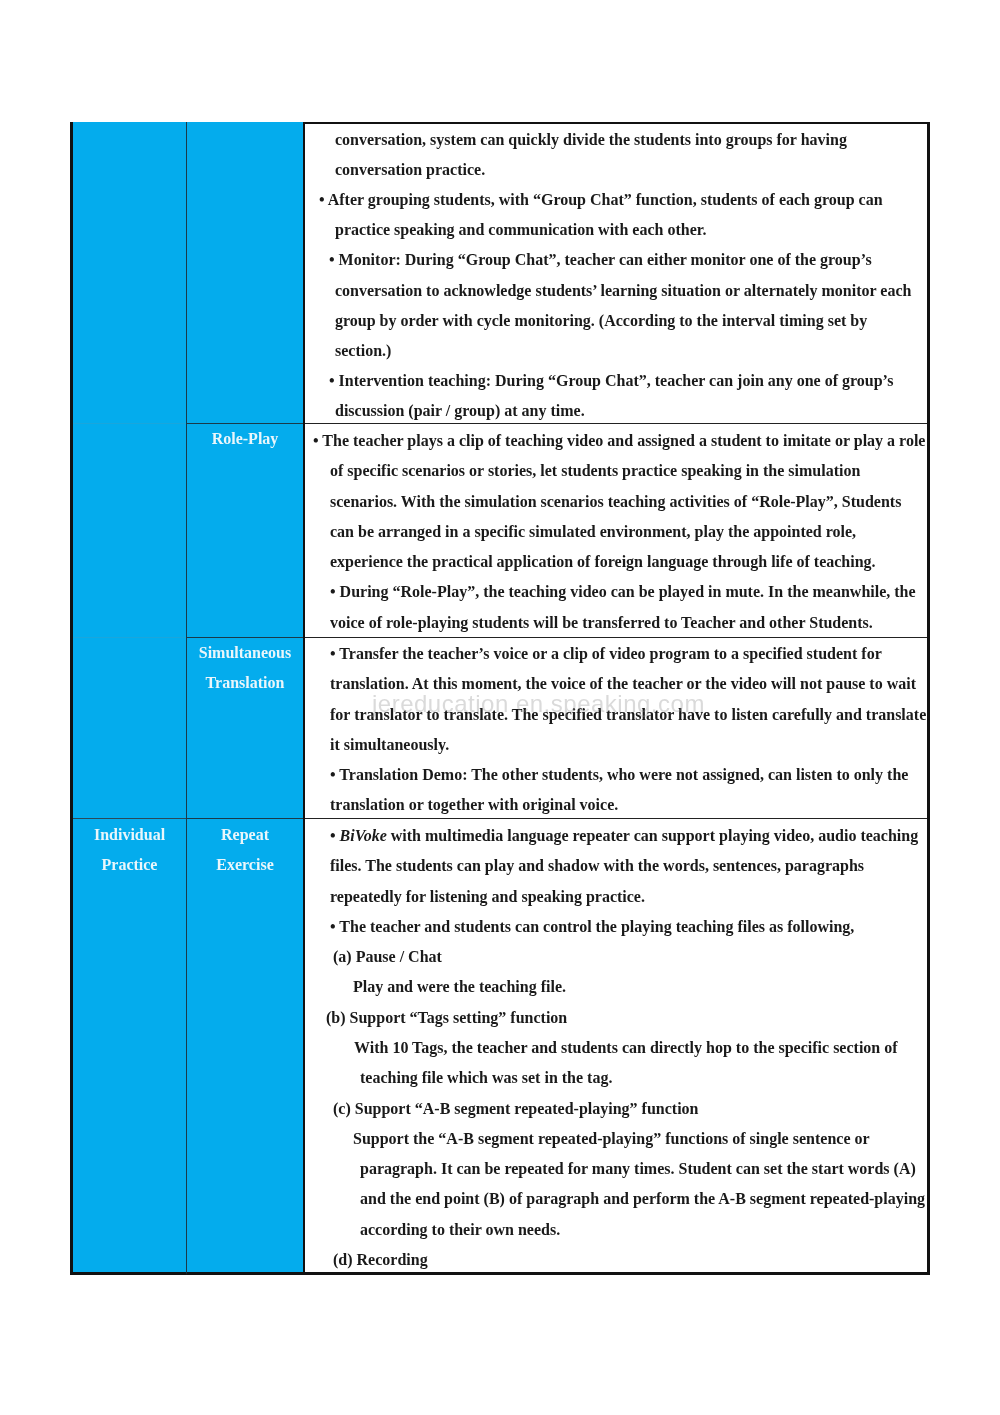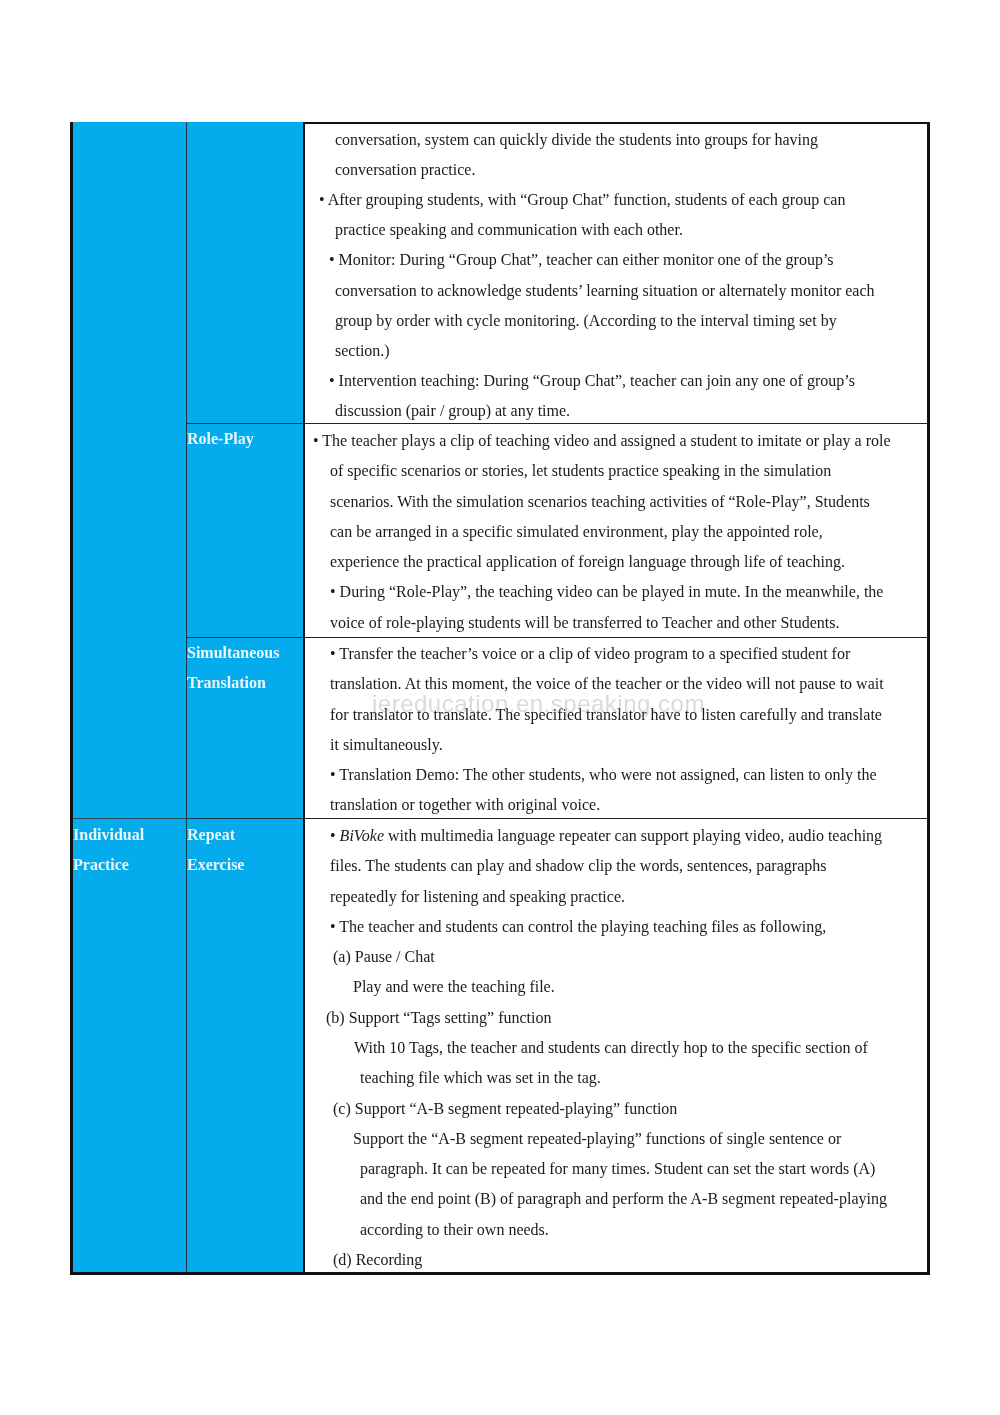--- a/index.html
+++ b/index.html
@@ -6,28 +6,28 @@
   body { width: 1000px; height: 1415px; position: relative; overflow: hidden;
          font-family: "Liberation Serif", "DejaVu Serif", serif; color: #1a1a1a; }
   .table { position: absolute; left: 70px; top: 122px; width: 860px; height: 1153px; }
   .col1 { position: absolute; left: 0; top: 0; width: 116px; height: 1153px; background: #04aced;
           border-left: 3px solid #111; border-bottom: 3px solid #111; box-sizing: border-box; text-decoration: underline; }
   .col2 { position: absolute; left: 116px; top: 0; width: 117px; height: 1153px; background: #04aced;
           border-left: 1px solid #1a3a4a; border-bottom: 3px solid #111; box-sizing: border-box; }
   .col1-sep { position: absolute; left: 0; width: 116px; height: 1px; background: #1aa6dc; }
   .col1-sep.strong { background: #2a4a5a; }
   .col2-sep { position: absolute; left: 116px; width: 117px; height: 1px; background: #1a3a4a; }
-  .label { position: absolute; width: 100%; text-align: left; color: #eaf6fb;
+  .label { position: absolute; width: 100%; text-align: center; color: #eaf6fb;
            font-weight: bold; font-size: 16px; line-height: 30px; }
   .col3 { position: absolute; left: 233px; top: 0; width: 627px; height: 1153px; background: #fff;
           border-left: 2px solid #111; border-right: 3px solid #111; border-top: 2px solid #111;
           border-bottom: 3px solid #111; box-sizing: border-box; }
   .row { position: absolute; left: 0; right: 0; }
   .row-sep { position: absolute; left: 0; right: 0; height: 1px; background: #222; }
-  .line { position: absolute; white-space: nowrap; font-size: 16px; line-height: 30px; }
+  .line { position: absolute; white-space: nowrap; font-size: 16px; line-height: 30px; font-weight: bold; }
   .watermark { position: absolute; left: 372px; top: 690px; font-family: "Liberation Sans", sans-serif;
                font-size: 24px; color: rgba(150,150,150,0.35); letter-spacing: 0.5px; pointer-events: none; }
 </style>
 </head>
 <body>
 
 <div class="table">
 
   <div class="col1">
     <div class="col1-sep" style="top:301px"></div>
@@ -80,21 +80,21 @@
       <div class="line" style="left:25px;top:515px">• Transfer the teacher’s voice or a clip of video program to a specified student for</div>
       <div class="line" style="left:25px;top:545px">translation. At this moment, the voice of the teacher or the video will not pause to wait</div>
       <div class="line" style="left:25px;top:576px">for translator to translate. The specified translator have to listen carefully and translate</div>
       <div class="line" style="left:25px;top:606px">it simultaneously.</div>
       <div class="line" style="left:25px;top:636px">• Translation Demo: The other students, who were not assigned, can listen to only the</div>
       <div class="line" style="left:25px;top:666px">translation or together with original voice.</div>
     </div>
 
     <div class="row">
       <div class="line" style="left:25px;top:697px"><span>• </span><i>BiVoke</i><span> with multimedia language repeater can support playing video, audio teaching</span></div>
-      <div class="line" style="left:25px;top:727px">files. The students can play and shadow clip the words, sentences, paragraphs</div>
+      <div class="line" style="left:25px;top:727px">files. The students can play and shadow with the words, sentences, paragraphs</div>
       <div class="line" style="left:25px;top:758px">repeatedly for listening and speaking practice.</div>
       <div class="line" style="left:25px;top:788px">• The teacher and students can control the playing teaching files as following,</div>
       <div class="line" style="left:28px;top:818px">(a) Pause / Chat</div>
       <div class="line" style="left:48px;top:848px">Play and were the teaching file.</div>
       <div class="line" style="left:21px;top:879px">(b) Support “Tags setting” function</div>
       <div class="line" style="left:49px;top:909px">With 10 Tags, the teacher and students can directly hop to the specific section of</div>
       <div class="line" style="left:55px;top:939px">teaching file which was set in the tag.</div>
       <div class="line" style="left:28px;top:970px">(c) Support “A-B segment repeated-playing” function</div>
       <div class="line" style="left:48px;top:1000px">Support the “A-B segment repeated-playing” functions of single sentence or</div>
       <div class="line" style="left:55px;top:1030px">paragraph. It can be repeated for many times. Student can set the start words (A)</div>

